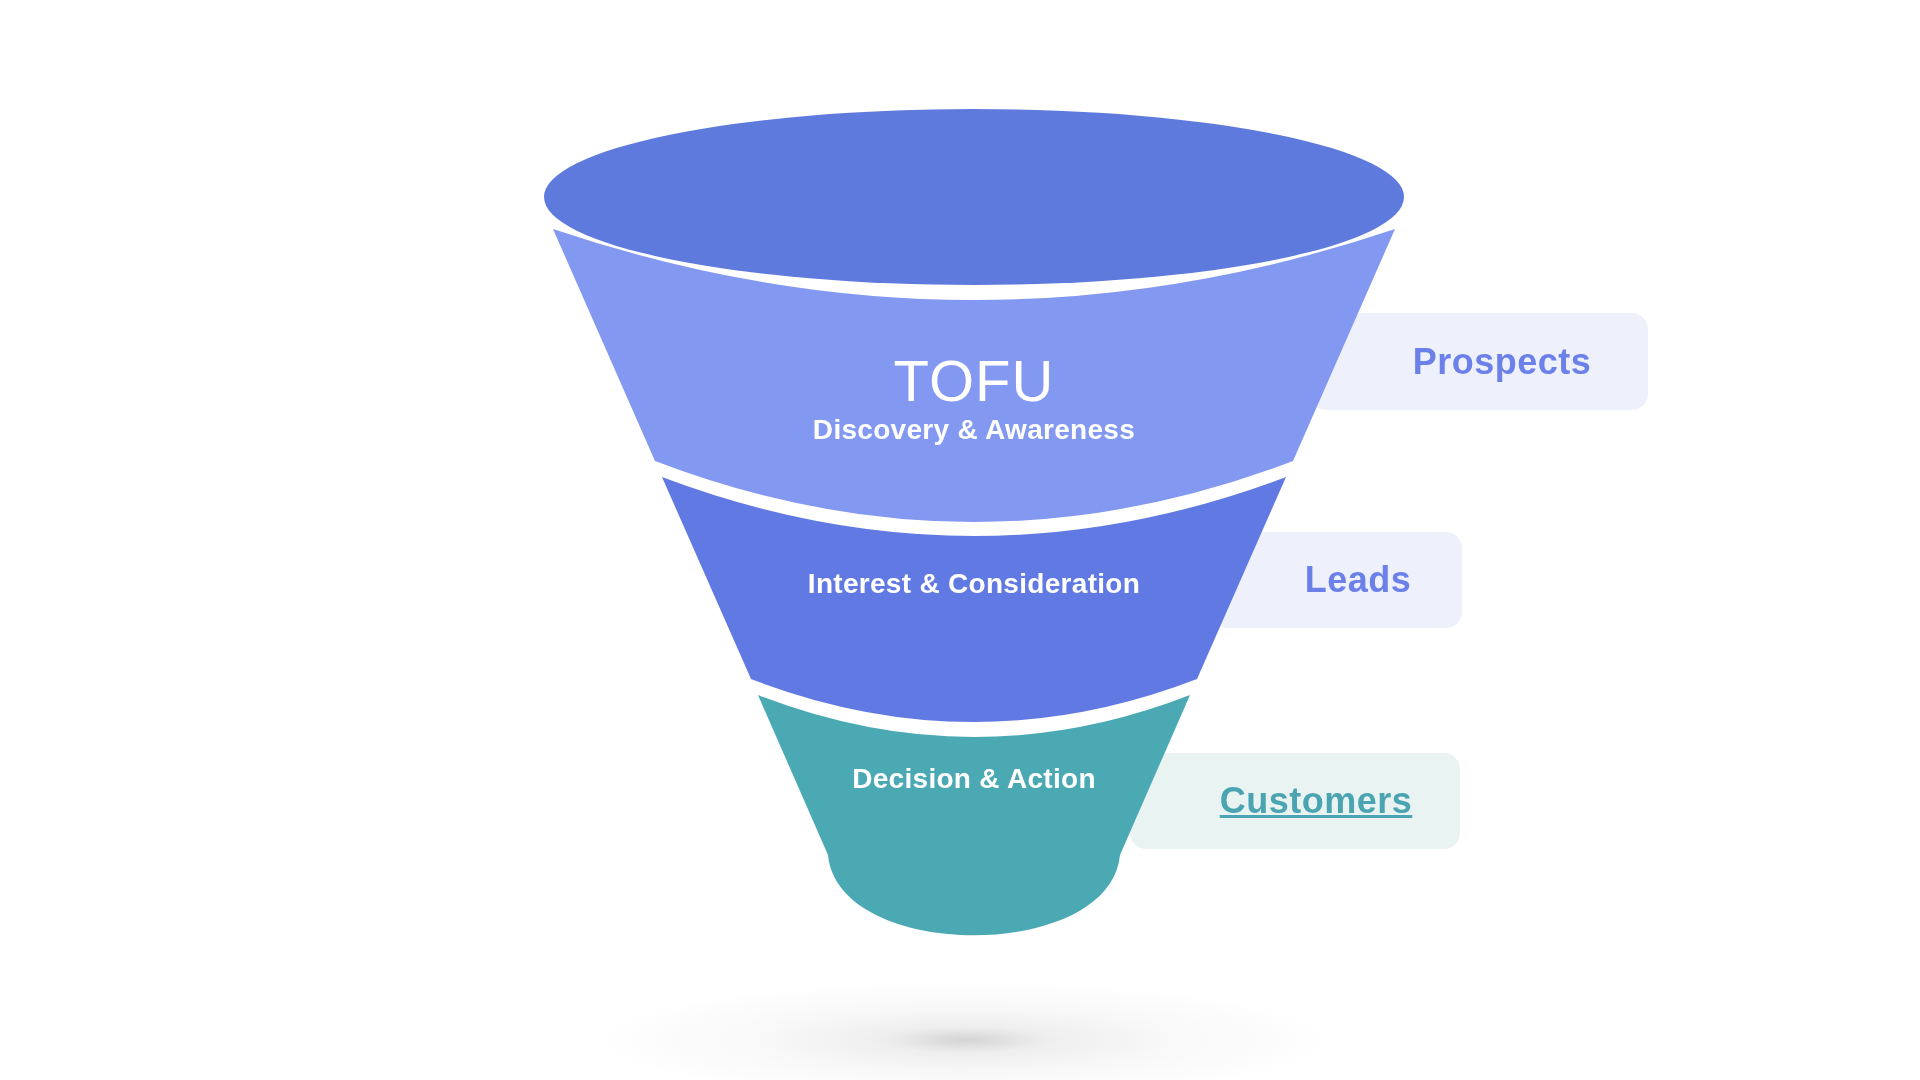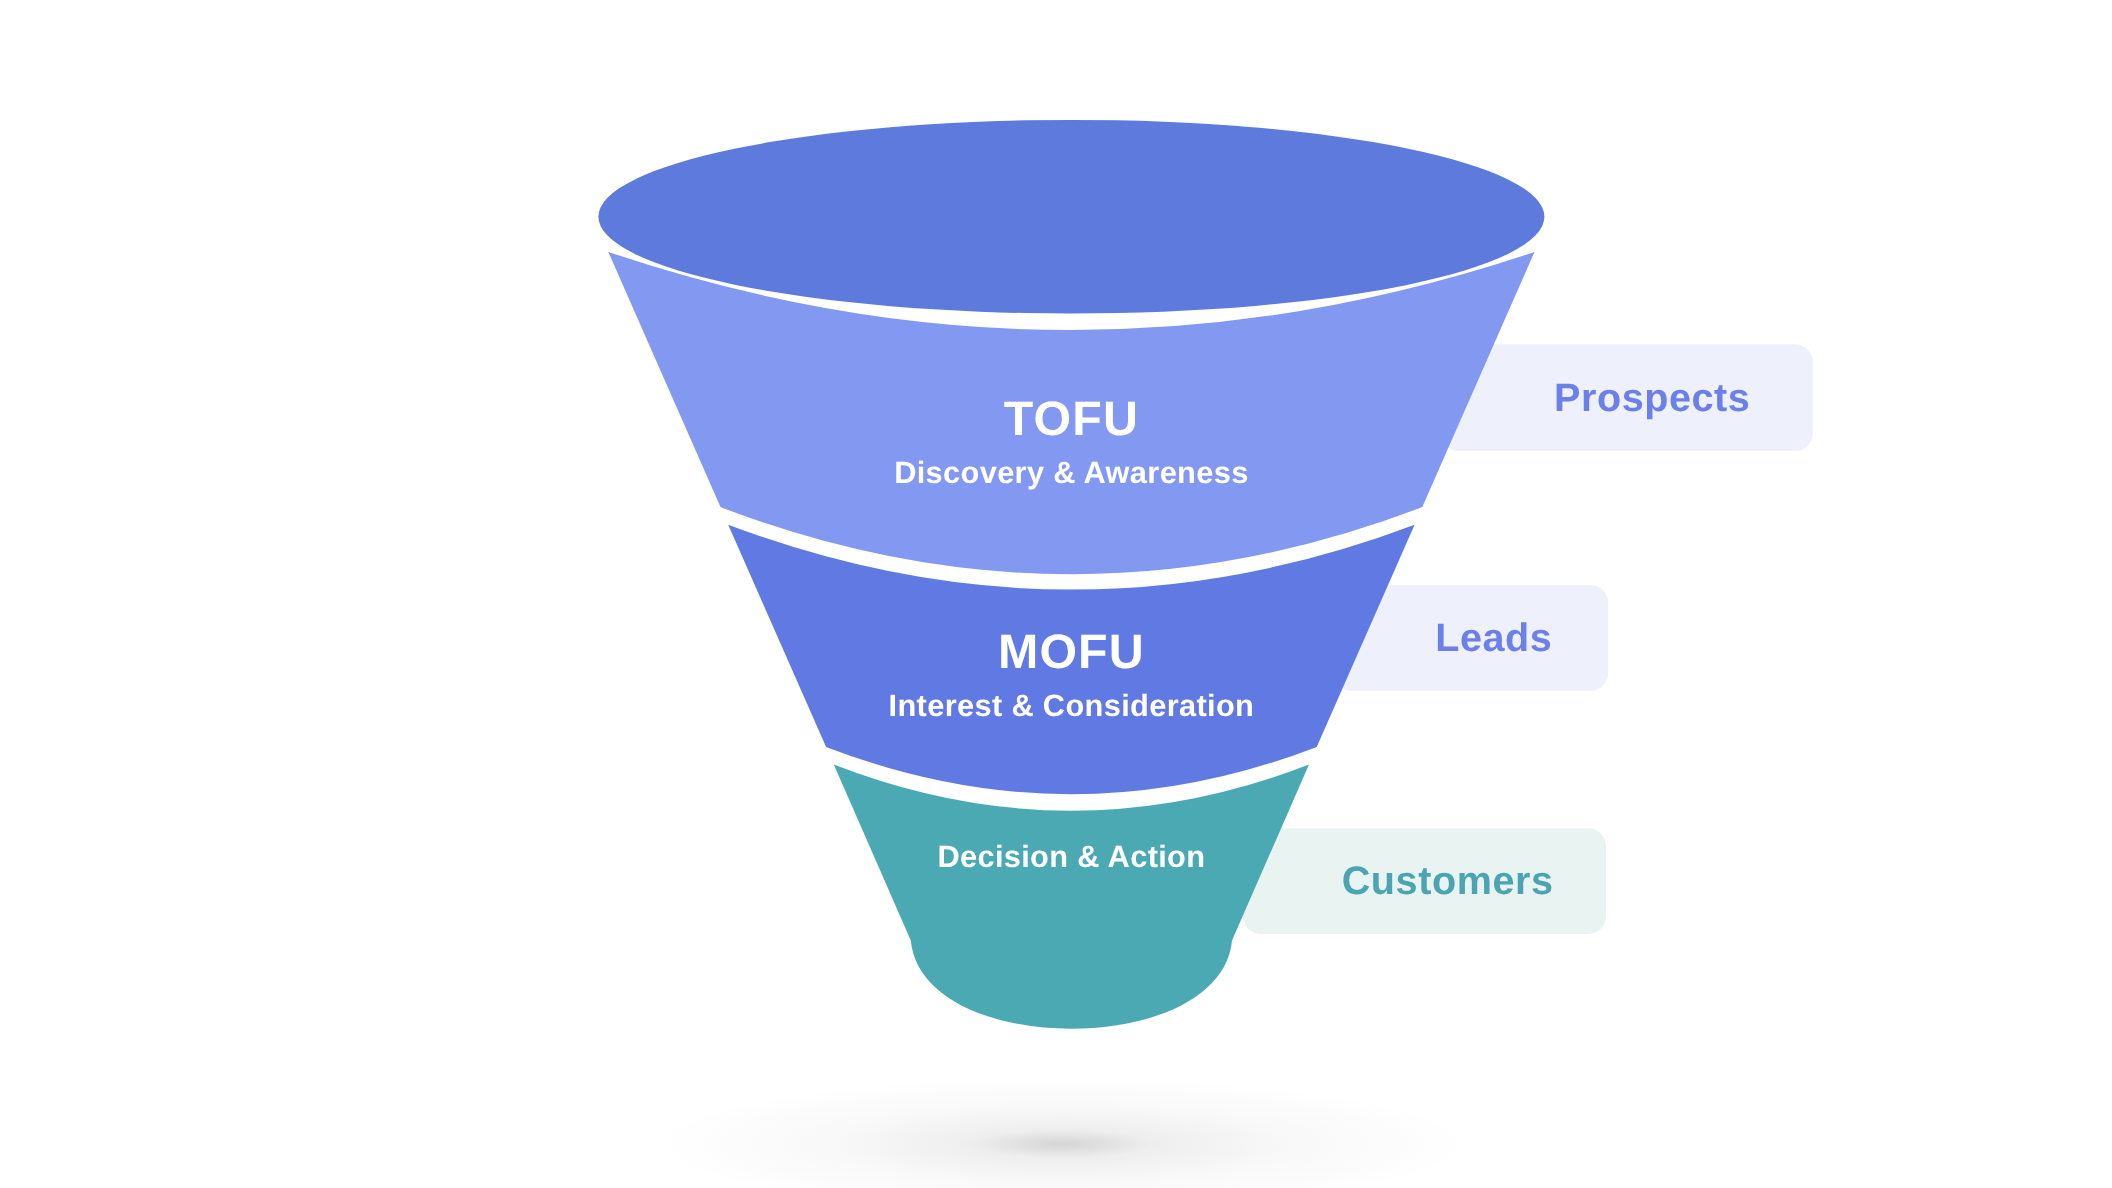--- a/index.html
+++ b/index.html
@@ -26,21 +26,21 @@
     z-index: 1;
     font-weight: 700;
     font-size: 36px;
     letter-spacing: 0.5px;
   }
   .side-label.blue  { background: #EEF1FC; color: #6B80E8; }
   .side-label.teal  { background: #E9F4F2; color: #4BA4B1; }
 
   .side-label.prospects { left: 1310px; top: 313px; width: 292px; height: 97px; padding-left: 46px; }
   .side-label.leads     { left: 1212px; top: 532px; width: 208px; height: 96px; padding-left: 42px; }
-  .side-label.customers { left: 1130px; top: 753px; width: 288px; height: 96px; padding-left: 42px; }
+  .side-label.customers { left: 1130px; top: 753px; width: 288px; height: 96px; padding-left: 42px; text-decoration: underline; }
 
   
   .funnel-svg {
     position: absolute;
     left: 0; top: 0;
     width: 1920px;
     height: 1080px;
     z-index: 2;
   }
 
@@ -51,22 +51,22 @@
     width: 1948px; 
     display: flex;
     flex-direction: column;
     align-items: center;
     z-index: 3;
     color: #ffffff;
     text-align: center;
     pointer-events: none;
   }
   .band-label .band-title {
-    font-size: 44px;
-    font-weight: 700;
+    font-size: 58px;
+    font-weight: 400;
     line-height: 58px;
     letter-spacing: 1px;
   }
   .band-label .band-sub {
     margin-top: 9px;
     font-size: 28px;
     font-weight: 700;
     line-height: 22px;
     letter-spacing: 0.3px;
   }
@@ -108,20 +108,19 @@
     <path d="M 662 477 Q 974 595 1286 477 L 1197 679 Q 974 765 751 679 Z" fill="#6179E2"></path>
 
     <path d="M 758 695 Q 974 779 1190 695 L 1120 855 C 1110 962 838 962 828 855 Z" fill="#4BA9B4"></path>
   </svg>
 
   <div class="band-label tofu">
     <div class="band-title">TOFU</div>
     <div class="band-sub">Discovery &amp; Awareness</div>
   </div>
   <div class="band-label mofu">
-    <div class="band-title">MOFU</div>
     <div class="band-sub">Interest &amp; Consideration</div>
   </div>
   <div class="band-label bofu">
     <div class="band-sub">Decision &amp; Action</div>
   </div>
 
 </div>
 
 </body></html>

